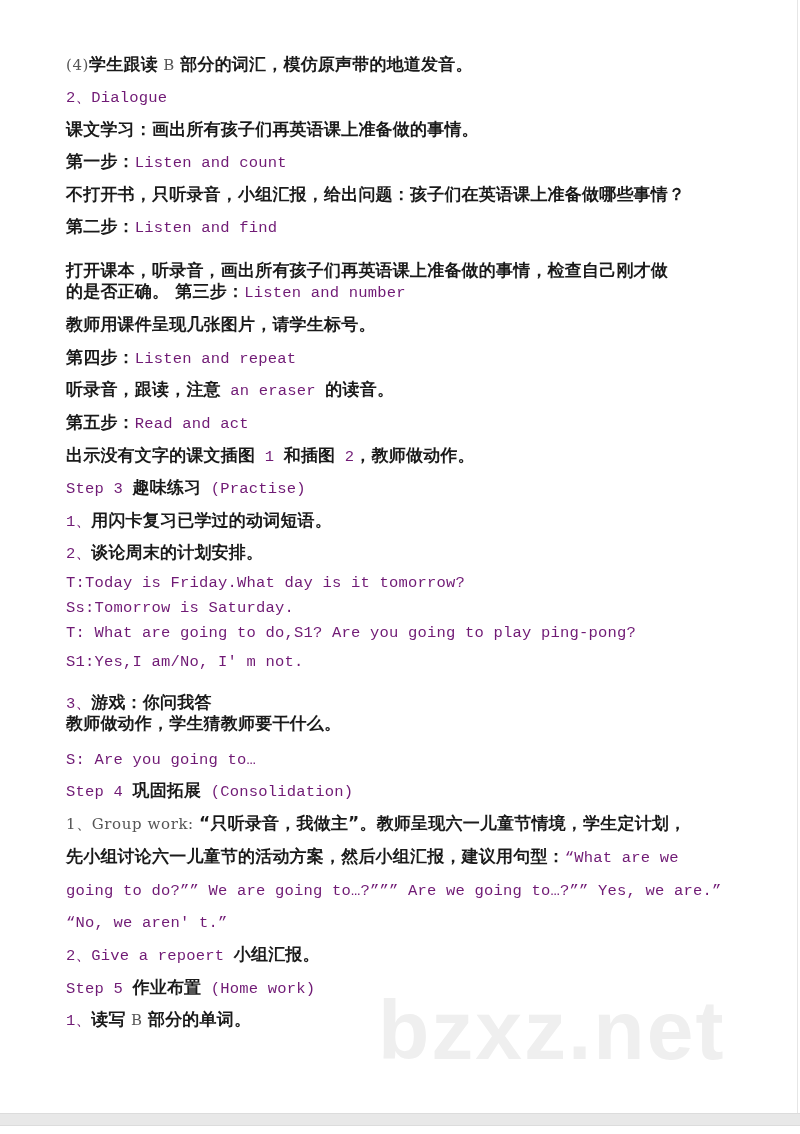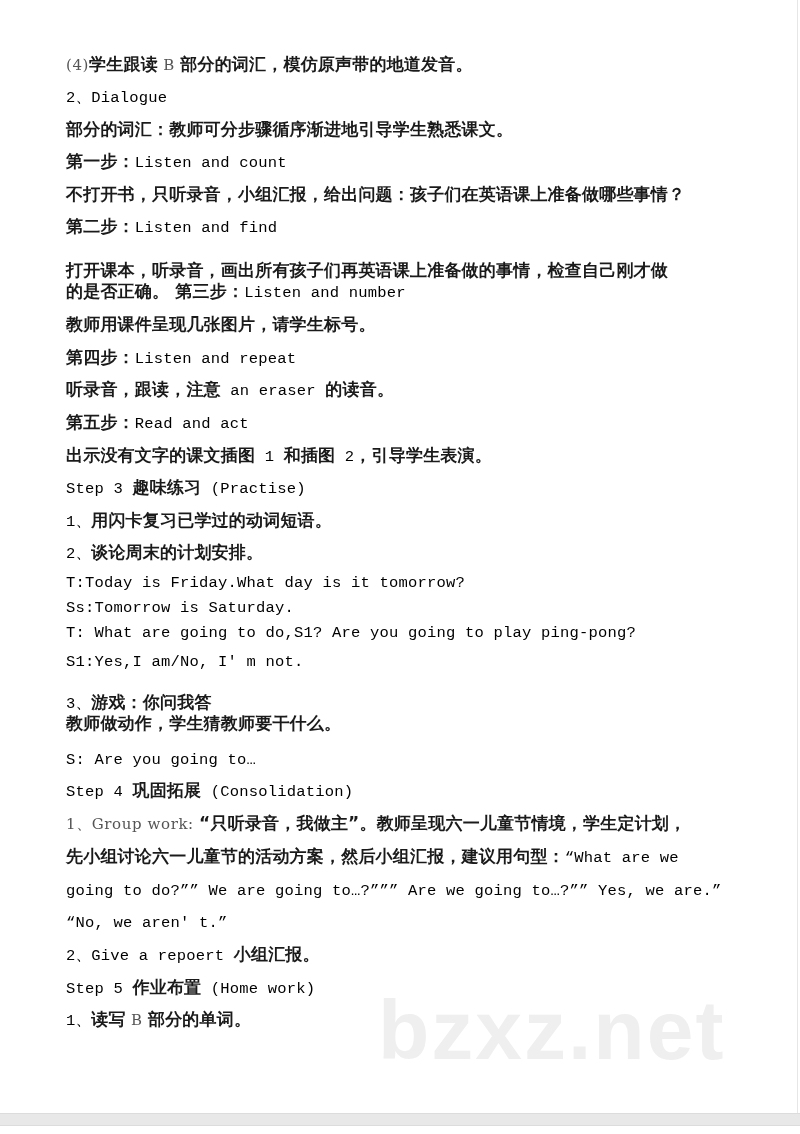--- a/index.html
+++ b/index.html
@@ -29,21 +29,21 @@
       position: absolute; left: 0; white-space: nowrap;
       font-size: 17px; color: #1a1a1a; line-height: 24px;
       letter-spacing: 0.2px;
     }
     .en {
       font-family: "DejaVu Serif", "Liberation Serif", serif;
       color: #555555; font-size: 15px; letter-spacing: 0.6px;
     }
     .mono {
       font-family: "Liberation Mono", "DejaVu Sans Mono", monospace;
-      color: #000000; font-size: 15.5px; letter-spacing: 0.2px;
+      color: #701a75; font-size: 15.5px; letter-spacing: 0.2px;
     }
     .zh { color: #1a1a1a; font-weight: 600; }
     .watermark {
       position: absolute; left: 378px; top: 988px;
       font-family: "Liberation Sans", "DejaVu Sans", sans-serif;
       font-weight: 700; font-size: 84px; letter-spacing: 2px;
       color: #efefef; line-height: 84px;
     }
   </style>
 </head>
@@ -54,21 +54,21 @@
 
     <div class="line" style="top:2px">
       <span class="en">(4)</span><span class="zh">学生跟读</span><span class="en"> B </span><span class="zh">部分的词汇，模仿原声带的地道发音。</span>
     </div>
 
     <div class="line" style="top:34px">
       <span class="mono">2、Dialogue</span>
     </div>
 
     <div class="line" style="top:67px">
-      <span class="zh">部分的词汇：教师可分步骤循序渐进地引导学生熟悉课文。</span>
+      <span class="zh">课文学习：画出所有孩子们再英语课上准备做的事情。</span>
     </div>
 
     <div class="line" style="top:99px">
       <span class="zh">第一步：</span><span class="mono">Listen and count</span>
     </div>
 
     <div class="line" style="top:132px">
       <span class="zh">不打开书，只听录音，小组汇报，给出问题：孩子们在英语课上准备做哪些事情？</span>
     </div>
 
@@ -94,21 +94,21 @@
 
     <div class="line" style="top:327px">
       <span class="zh">听录音，跟读，注意</span><span class="mono"> an eraser </span><span class="zh">的读音。</span>
     </div>
 
     <div class="line" style="top:360px">
       <span class="zh">第五步：</span><span class="mono">Read and act</span>
     </div>
 
     <div class="line" style="top:393px">
-      <span class="zh">出示没有文字的课文插图</span><span class="mono"> 1 </span><span class="zh">和插图</span><span class="mono"> 2</span><span class="zh">，引导学生表演。</span>
+      <span class="zh">出示没有文字的课文插图</span><span class="mono"> 1 </span><span class="zh">和插图</span><span class="mono"> 2</span><span class="zh">，教师做动作。</span>
     </div>
 
     <div class="line" style="top:425px">
       <span class="mono">Step 3 </span><span class="zh">趣味练习</span><span class="mono"> (Practise)</span>
     </div>
 
     <div class="line" style="top:458px">
       <span class="mono">1、</span><span class="zh">用闪卡复习已学过的动词短语。</span>
     </div>
 

